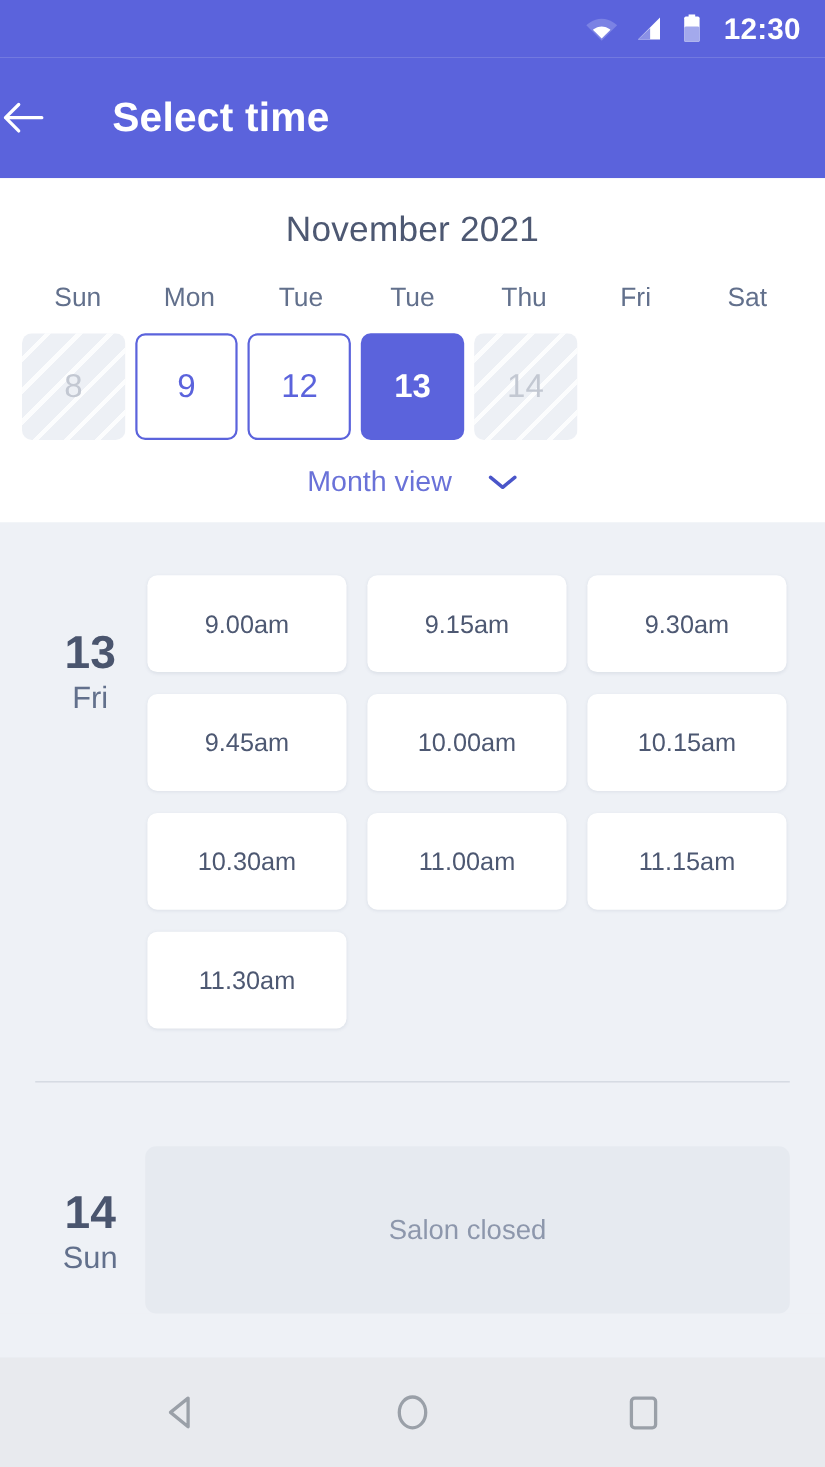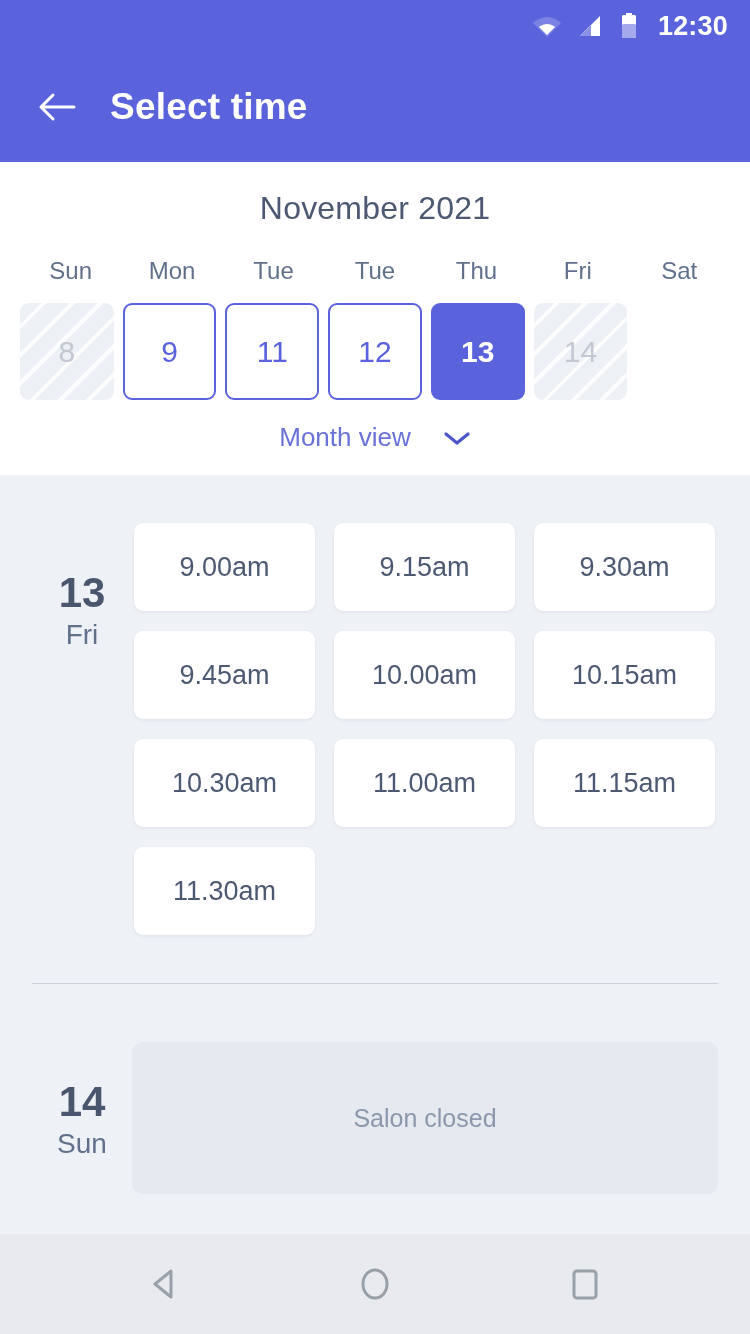--- a/index.html
+++ b/index.html
@@ -19,21 +19,21 @@
   }
   .sb-icon{ display:flex; align-items:center; }
   .sb-clock{
     color:#ffffff; font-size:27px; font-weight:bold;
     letter-spacing:0.2px; margin-left:4px;
   }
 
   
   .appbar{
     height:110px; background:#5b63dc;
-    display:flex; align-items:center; padding-left:36px; gap:32px;
+    display:flex; align-items:center; gap:60px;
   }
   .back-arrow{ width:42px; height:42px; flex:none; }
   .appbar-title{
     color:#ffffff; font-size:37px; font-weight:bold; letter-spacing:0.2px;
   }
 
   
   .calendar{
     background:#ffffff; padding:28px 0 22px 0;
   }
@@ -93,21 +93,21 @@
   .day-label .dname{
     font-size:28px; color:#62708c; margin-top:4px;
   }
   .slot-grid{
     flex:1; display:grid; grid-template-columns:repeat(3,181px);
     gap:20px 19px; padding-top:12px; padding-left:2px;
   }
   .slot{
     height:88px; background:#ffffff; border-radius:9px;
     display:flex; align-items:center; justify-content:center;
-    font-size:27px; color:#4d5872;
+    font-size:23px; color:#4d5872;
     box-shadow:0 1px 3px rgba(80,95,130,0.10);
   }
   .divider{
     height:1px; background:#ccd2dc;
     margin:48px 32px 0 32px;
   }
   .closed-block{
     flex:1; height:152px; margin-top:22px;
     background:#e6eaf0; border-radius:10px;
     display:flex; align-items:center; justify-content:center;
@@ -171,23 +171,20 @@
       <div class="cal-weekday">Fri</div>
       <div class="cal-weekday">Sat</div>
     </div>
 
     <div class="cal-days" id="cal-days">
         <div class="day-cell day-disabled">
           <span>8</span>
         </div>
         <div class="day-cell day-available">
           <span>9</span>
-        </div>
-        <div class="day-cell day-available">
-          <span>11</span>
         </div>
         <div class="day-cell day-available">
           <span>12</span>
         </div>
         <div class="day-cell day-selected">
           <span>13</span>
         </div>
         <div class="day-cell day-disabled">
           <span>14</span>
         </div>

